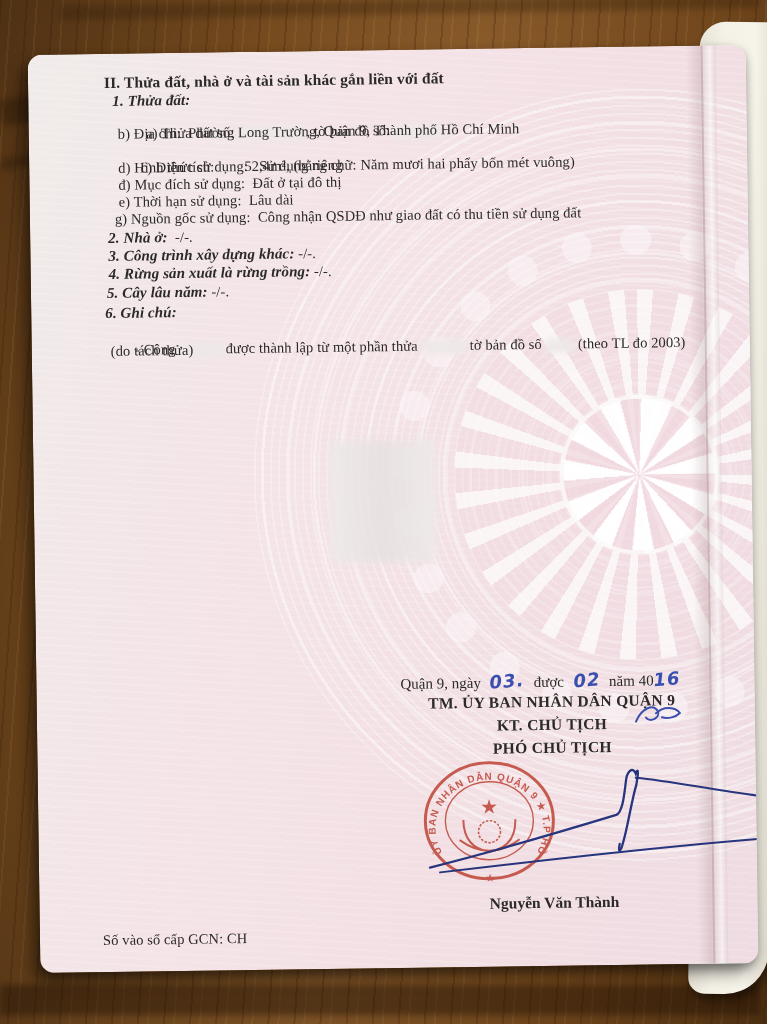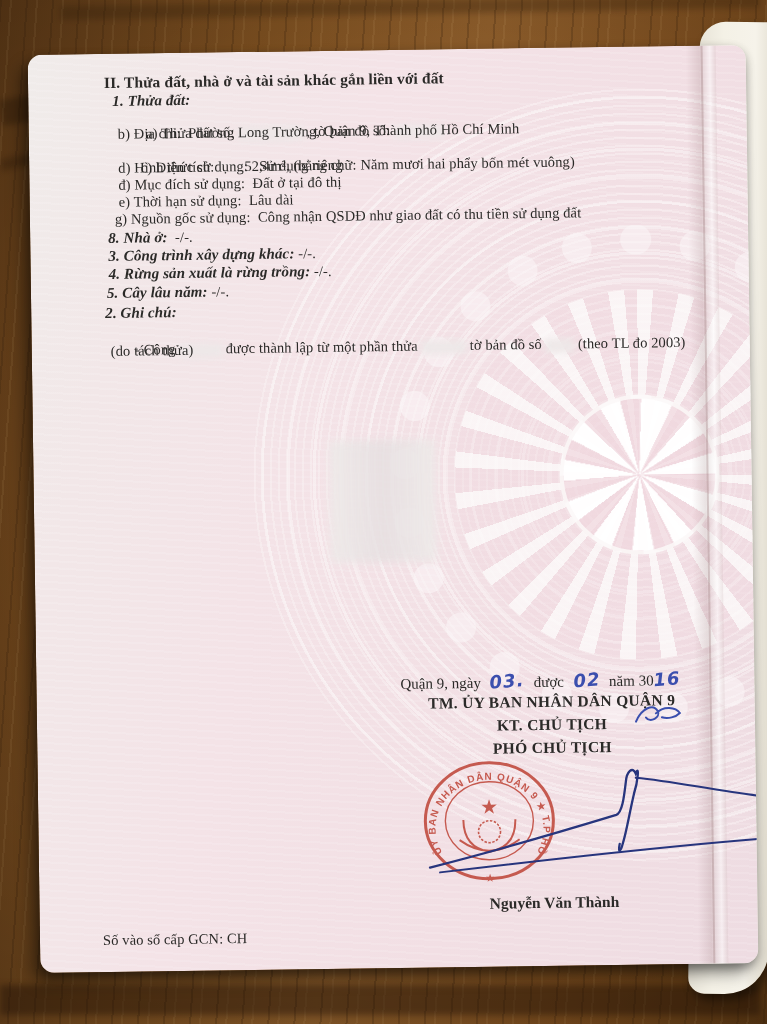--- a/index.html
+++ b/index.html
@@ -102,37 +102,37 @@
     </div>
     <div class="t" style="left:89px;top:72px;">b) Địa chỉ:  Phường Long Trường, Quận 9, Thành phố Hồ Chí Minh</div>
     <div class="t" style="left:89px;top:89px;">
       <span>c) Diện tích:</span><span style="display:inline-block;width:30px;"></span><span>52,4m², (bằng chữ: Năm mươi hai phẩy bốn mét vuông)</span>
     </div>
     <div class="t" style="left:89px;top:106px;">d) Hình thức sử dụng:   Sử dụng riêng</div>
     <div class="t" style="left:89px;top:123px;">đ) Mục đích sử dụng:  Đất ở tại đô thị</div>
     <div class="t" style="left:89px;top:140px;">e) Thời hạn sử dụng:  Lâu dài</div>
     <div class="t" style="left:85px;top:157px;">g) Nguồn gốc sử dụng:  Công nhận QSDĐ như giao đất có thu tiền sử dụng đất</div>
 
-    <div class="t" style="left:78px;top:176px;"><span class="hsec">8. Nhà ở:</span><span class="val">  </span><span class="val">-/-.</span></div>
+    <div class="t" style="left:78px;top:176px;"><span class="hsec">2. Nhà ở:</span><span class="val">  </span><span class="val">-/-.</span></div>
     <div class="t" style="left:78px;top:194px;"><span class="hsec">3. Công trình xây dựng khác:</span><span class="val"> </span><span class="val">-/-.</span></div>
     <div class="t" style="left:78px;top:212px;"><span class="hsec">4. Rừng sản xuất là rừng trồng:</span><span class="val"> </span><span class="val">-/-.</span></div>
     <div class="t" style="left:76px;top:231px;"><span class="hsec">5. Cây lâu năm:</span><span class="val"> </span><span class="val">-/-.</span></div>
-    <div class="t hsec" style="left:74px;top:251px;">2. Ghi chú:</div>
+    <div class="t hsec" style="left:74px;top:251px;">6. Ghi chú:</div>
 
     <div class="t" style="left:81px;top:271px;">
       <span>- Công</span><span class="smudge-i" style="width:44px;"></span><span>được thành lập từ một phần thửa</span><span class="smudge-i" style="width:46px;"></span><span>tờ bản đồ số</span><span class="smudge-i" style="width:30px;"></span><span>(theo TL đo 2003)</span>
     </div>
     <div class="t" style="left:79px;top:289px;">(do tách thửa)</div>
 
     <div class="dateline">
       <span>Quận 9, ngày</span>
       <span class="hand">03.</span>
       <span>được</span>
       <span class="hand">02</span>
-      <span>năm 30</span>
+      <span>năm 40</span>
       <span class="hand" style="margin-left:-9px;">16</span>
     </div>
     <div class="sigline boldline" style="top:645px;">TM. ỦY BAN NHÂN DÂN QUẬN 9</div>
     <div class="sigline boldline" style="top:668px;">KT. CHỦ TỊCH</div>
     <div class="sigline boldline" style="top:691px;">PHÓ CHỦ TỊCH</div>
     <div class="sigline" style="top:846px;font-weight:bold;font-size:15.5px;">Nguyễn Văn Thành</div>
 
     <svg class="paraph" width="52" height="32" viewBox="0 0 52 32">
       <path d="M4 22 C10 8, 22 4, 26 12 C29 18, 18 24, 14 18 M24 14 C32 6, 44 8, 48 14 C44 18, 36 20, 30 18" fill="none" stroke="#3b4fae" stroke-width="2" stroke-linecap="round"></path>
     </svg>

